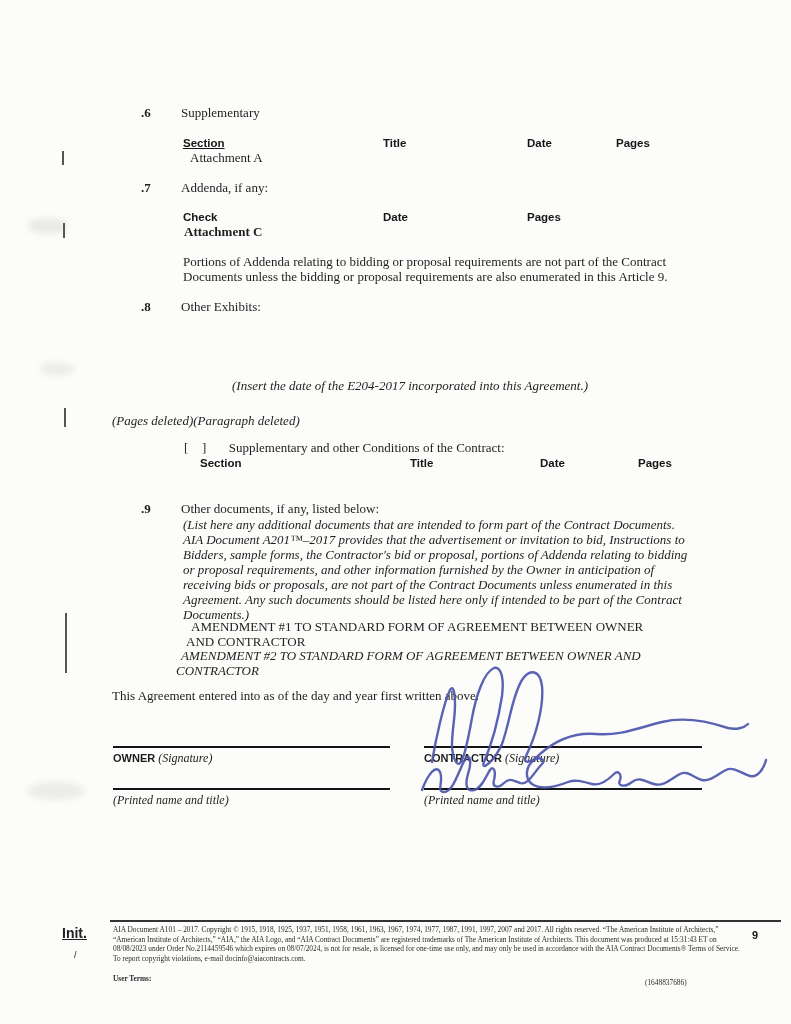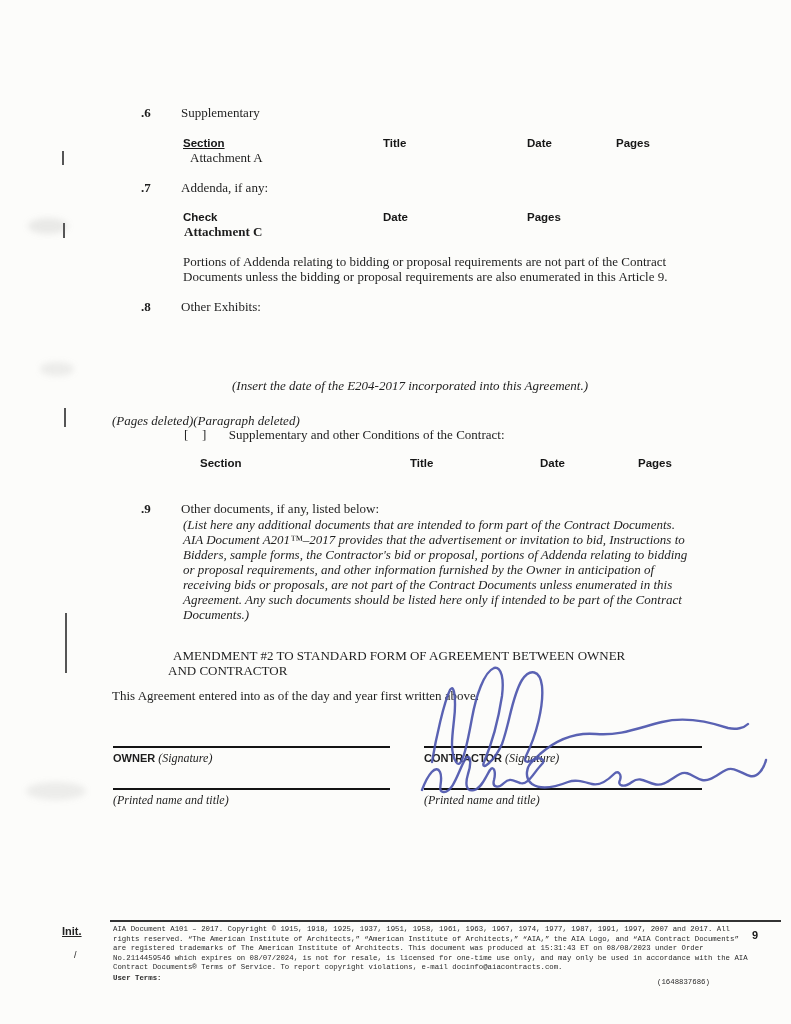--- a/index.html
+++ b/index.html
@@ -14,21 +14,21 @@
   .it{font-style:italic;}
   .b{font-weight:bold;}
   .body-txt{font-size:13px;line-height:14.8px;color:#1e1e1e;}
   .item-row{display:flex;}
   .item-num{width:40px;flex:0 0 40px;font-weight:bold;font-size:13px;}
   .col-hdr{font-family:"Liberation Sans",sans-serif;font-weight:bold;font-size:11.5px;color:#161616;}
   .tick{position:absolute;background:#555;}
   .smudge{position:absolute;border-radius:50%;filter:blur(3px);}
   .sigline{position:absolute;height:2px;background:#141414;}
   .cbx{white-space:pre;letter-spacing:1px;}
-  .footer-txt{font-size:7.35px;line-height:9.6px;color:#2a2a2a;font-family:Liberation Mono, monospace;}
+  .footer-txt{font-size:7.35px;line-height:9.6px;color:#2a2a2a;font-family:Liberation Serif, serif;}
   svg{display:block;}
 </style>
 </head>
 <body>
 
 <div class="page">
 
   <div class="tick" style="left:62px;top:151px;width:2px;height:14px;"></div>
   <div class="tick" style="left:63px;top:223px;width:2px;height:15px;"></div>
   <div class="tick" style="left:64px;top:408px;width:2px;height:19px;"></div>
@@ -63,39 +63,40 @@
 
   <div class="abs item-row body-txt" style="left:141px;top:300px;width:560px;">
     <span class="item-num">.8</span>
     <span>Other Exhibits:</span>
   </div>
 
   <div class="abs body-txt it" style="left:232px;top:370px;width:470px;margin-top:9px;">(Insert the date of the E204-2017 incorporated into this Agreement.)</div>
 
   <div class="abs body-txt it" style="left:112px;top:414px;">(Pages deleted)(Paragraph deleted)</div>
 
-  <div class="abs body-txt" style="left:184px;top:428px;width:520px;">
+  <div class="abs body-txt" style="left:184px;top:441px;width:520px;">
     <span class="cbx">[   ]</span>
     <span style="display:inline-block;width:18px;"></span><span>Supplementary and other Conditions of the Contract:</span>
   </div>
 
   <div class="abs" style="left:200px;top:457px;width:560px;">
     <span class="col-hdr abs" style="left:0;">Section</span>
     <span class="col-hdr abs" style="left:210px;">Title</span>
     <span class="col-hdr abs" style="left:340px;">Date</span>
     <span class="col-hdr abs" style="left:438px;">Pages</span>
   </div>
 
   <div class="abs item-row body-txt" style="left:141px;top:502px;width:560px;">
     <span class="item-num">.9</span>
     <span>Other documents, if any, listed below:</span>
   </div>
   <div class="abs body-txt it" style="left:183px;top:517px;width:512px;line-height:15px;">(List here any additional documents that are intended to form part of the Contract Documents. AIA Document A201™–2017 provides that the advertisement or invitation to bid, Instructions to Bidders, sample forms, the Contractor's bid or proposal, portions of Addenda relating to bidding or proposal requirements, and other information furnished by the Owner in anticipation of receiving bids or proposals, are not part of the Contract Documents unless enumerated in this Agreement. Any such documents should be listed here only if intended to be part of the Contract Documents.)</div>
 
-  <div class="abs body-txt" style="left:168px;top:649px;width:480px;text-indent:5px;">AMENDMENT #2 TO STANDARD FORM OF AGREEMENT BETWEEN OWNER AND CONTRACTOR</div>
+  <div class="abs body-txt" style="left:186px;top:620px;width:480px;text-indent:5px;">AMENDMENT #1 TO STANDARD FORM OF AGREEMENT BETWEEN OWNER AND CONTRACTOR</div>
+  <div class="abs body-txt" style="left:176px;top:649px;width:480px;text-indent:5px;font-style:italic;">AMENDMENT #2 TO STANDARD FORM OF AGREEMENT BETWEEN OWNER AND CONTRACTOR</div>
 
   <div class="abs body-txt" style="left:112px;top:689px;width:560px;">This Agreement entered into as of the day and year first written above.</div>
 
   <div class="sigline" style="left:113px;top:746px;width:277px;"></div>
   <div class="sigline" style="left:424px;top:746px;width:278px;"></div>
   <div class="sigline" style="left:113px;top:788px;width:277px;"></div>
   <div class="sigline" style="left:424px;top:788px;width:278px;"></div>
 
   <div class="abs" style="left:113px;top:751px;font-size:12px;">
     <span class="sans b" style="font-size:11px;">OWNER</span>
@@ -125,21 +126,21 @@
           C 118,134 124,120 132,112 C 136,108 130,104 124,108 C 116,114 114,126 122,132
           C 132,139 148,134 158,130 C 166,127 174,130 182,132 C 190,134 198,128 204,122
           C 208,118 212,122 210,128 C 207,134 214,136 222,130 C 230,124 236,130 244,132
           C 254,135 262,126 270,122 C 278,118 284,126 292,128 C 300,130 308,122 316,118
           C 324,114 332,122 340,124 C 348,126 354,116 356,108"></path>
       </g>
     </svg>
   </div>
 
   <div class="abs" style="left:110px;top:920px;width:671px;height:1.6px;background:#333;"></div>
-  <div class="abs sans b" style="left:62px;top:925px;font-size:11px;color:#222;text-decoration:underline;">Init.</div>
+  <div class="abs sans b" style="left:62px;top:925px;font-size:14px;color:#222;text-decoration:underline;">Init.</div>
   <div class="abs sans" style="left:74px;top:950px;font-size:9px;color:#222;">/</div>
 
   <div class="abs footer-txt" style="left:113px;top:925px;width:636px;">AIA Document A101 – 2017. Copyright © 1915, 1918, 1925, 1937, 1951, 1958, 1961, 1963, 1967, 1974, 1977, 1987, 1991, 1997, 2007 and 2017. All rights reserved. “The American Institute of Architects,” “American Institute of Architects,” “AIA,” the AIA Logo, and “AIA Contract Documents” are registered trademarks of The American Institute of Architects. This document was produced at 15:31:43 ET on 08/08/2023 under Order No.2114459546 which expires on 08/07/2024, is not for resale, is licensed for one-time use only, and may only be used in accordance with the AIA Contract Documents® Terms of Service. To report copyright violations, e-mail docinfo@aiacontracts.com.</div>
   <div class="abs footer-txt b" style="left:113px;top:974px;">User Terms:</div>
-  <div class="abs footer-txt" style="left:645px;top:978px;margin-left:12px;">(1648837686)</div>
+  <div class="abs footer-txt" style="left:645px;top:978px;">(1648837686)</div>
   <div class="abs sans b" style="left:752px;top:929px;font-size:11px;color:#161616;">9</div>
 
 </div>
 
 </body></html>

